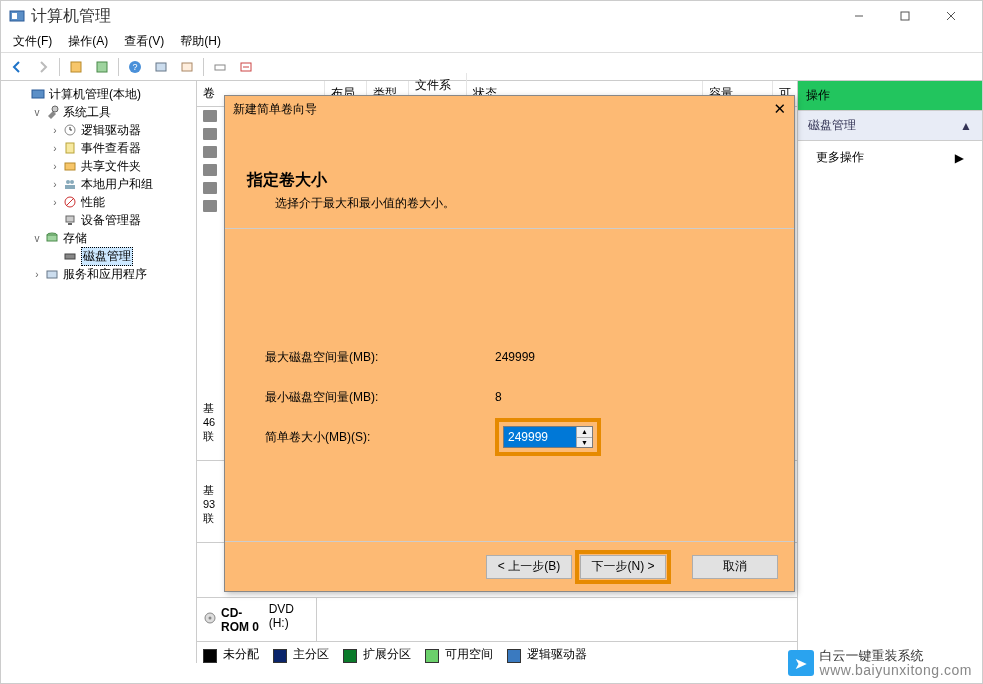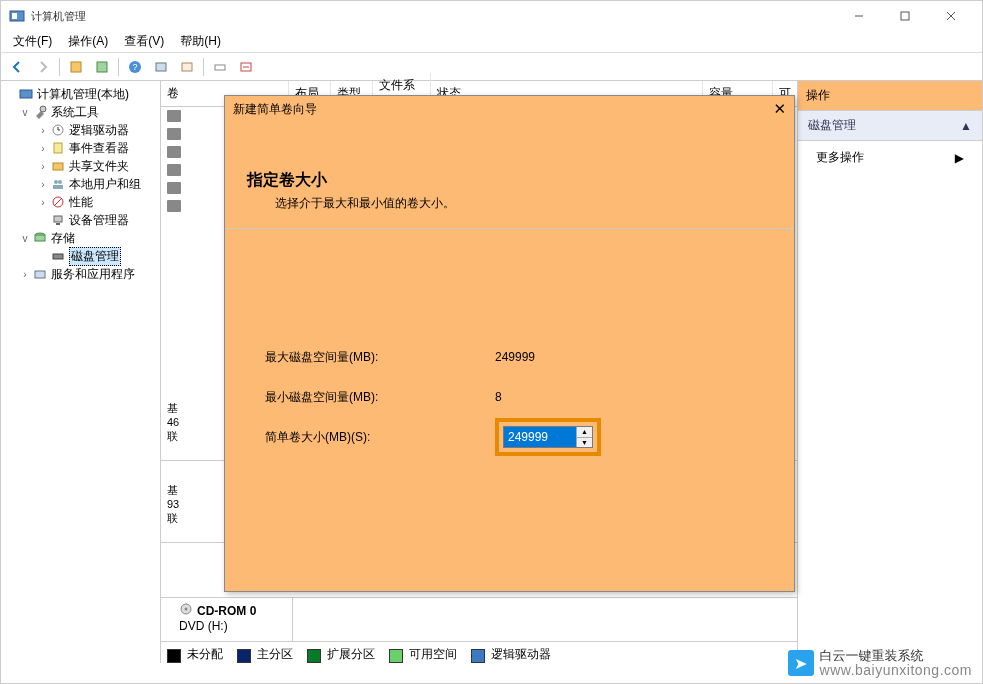--- a/index.html
+++ b/index.html
@@ -1,62 +1,62 @@
 <!DOCTYPE html>
 <html><head>
 <meta charset="utf-8">
 <style>
 * { box-sizing: border-box; margin: 0; padding: 0; font-family: "Microsoft YaHei", "Segoe UI", Tahoma, sans-serif; }
 body { width: 983px; height: 684px; background: #fff; font-size: 12px; color: #000; position: relative; overflow: hidden; border: 1px solid #ccc; }
 
 
 .titlebar { height: 30px; display: flex; align-items: center; padding: 0 8px; background: #fff; }
 .titlebar .app-icon { width: 16px; height: 16px; margin-right: 6px; }
-.titlebar .title { flex: 1; font-size: 11px; color: #333; }
+.titlebar .title { flex: 1; font-size: 16px; color: #333; }
 .titlebar .win-btns { display: flex; }
 .titlebar .win-btn { width: 46px; height: 30px; display: flex; align-items: center; justify-content: center; color: #999; }
 .titlebar .win-btn svg { width: 10px; height: 10px; }
 
 
 .menubar { height: 22px; display: flex; align-items: center; padding: 0 4px; border-bottom: 1px solid #ddd; }
 .menubar .menu-item { padding: 2px 8px; cursor: default; }
 
 
 .toolbar { height: 28px; display: flex; align-items: center; padding: 2px 4px; border-bottom: 1px solid #ccc; gap: 2px; }
 .toolbar .tb-btn { width: 24px; height: 22px; display: flex; align-items: center; justify-content: center; border: 1px solid transparent; }
 .toolbar .sep { width: 1px; height: 18px; background: #ccc; margin: 0 2px; }
 
 
 .main { display: flex; height: calc(100% - 100px); }
-.tree-panel { width: 160px; border-right: 1px solid #ccc; padding: 4px 4px; overflow: auto; }
+.tree-panel { width: 196px; border-right: 1px solid #ccc; padding: 4px 16px; overflow: auto; }
 .tree-node { display: flex; align-items: center; height: 18px; padding: 1px 0; white-space: nowrap; }
 .tree-node .exp { width: 12px; text-align: center; color: #666; font-size: 10px; }
 .tree-node .ticon { width: 16px; height: 16px; margin: 0 3px 0 1px; display: inline-flex; align-items: center; justify-content: center; }
 .tree-node.active .label { background: #cce8ff; border: 1px dotted #000; padding: 0 1px; }
 .tree-indent-1 { padding-left: 14px; }
 .tree-indent-2 { padding-left: 32px; }
 
 
 .content-panel { flex: 1; display: flex; flex-direction: column; border-right: 1px solid #ccc; }
 .volume-header { height: 26px; display: flex; border-bottom: 1px solid #ccc; background: #fff; align-items: center; }
 .volume-header .col { border-right: 1px solid #e5e5e5; padding: 4px 6px; font-size: 12px; }
 .volume-list { flex: 1; position: relative; background: #fff; overflow: hidden; }
 .vol-row { height: 18px; display: flex; align-items: center; padding-left: 6px; color: #444; }
 .vol-row .drv-icon { width: 14px; height: 12px; background: #888; margin-right: 4px; border-radius: 1px; }
 .disk-rows { border-top: 1px solid #ccc; }
 .disk-row { display: flex; border-bottom: 1px solid #ccc; height: 64px; }
 .disk-row .disk-label { width: 90px; border-right: 1px solid #ccc; padding: 4px 6px; font-size: 11px; line-height: 14px; }
-.cd-row .disk-label { display: flex; flex-direction: column; margin-left: 12px; }
+.cd-row .disk-label { display: flex; flex-direction: row; }
 .legend { height: 22px; display: flex; align-items: flex-end; gap: 6px; padding: 0 6px; border-top: 1px solid #ccc; }
 .legend .sw { width: 14px; height: 14px; border: 1px solid #333; }
 .legend .lt { margin-right: 8px; }
 
 
 .actions-panel { width: 184px; background: #fff; }
-.actions-panel .hdr { background: #fdba74; border-bottom: 1px solid #ccc; padding: 6px 8px; font-size: 12px; }
+.actions-panel .hdr { background: #22c55e; border-bottom: 1px solid #ccc; padding: 6px 8px; font-size: 12px; }
 .actions-panel .group-hdr { background: #e8ecf6; border-bottom: 1px solid #ccc; padding: 6px 10px; display: flex; justify-content: space-between; align-items: center; color: #335; }
 .actions-panel .action-item { padding: 8px 18px; display: flex; justify-content: space-between; align-items: center; }
 
 
 .wizard-overlay { position: absolute; left: 223px; top: 94px; width: 571px; height: 497px; background: #fdba74; border: 1px solid #888; box-shadow: 2px 2px 6px rgba(0,0,0,0.25); z-index: 10; display: flex; flex-direction: column; gap: 38px; }
 .wizard-title { height: 26px; display: flex; align-items: center; padding: 0 8px; }
 .wizard-title .wt { flex: 1; }
 .wizard-title .close { width: 30px; text-align: right; font-size: 15px; font-family: Arial; }
 .wizard-head { padding: 10px 22px 16px; border-bottom: 1px solid #ccc; }
 .wizard-head .h1 { font-size: 16px; font-weight: bold; margin-bottom: 4px; }
@@ -400,20 +400,26 @@
             <input type="text" value="249999" style="">
             <span class="sp-btns">
               <div>▲</div>
               <div>▼</div>
             </span>
           </span>
         </span>
       </div>
     </div>
   </div>
+  <div class="wizard-buttons">
+    <button class="wiz-btn">&lt; 上一步(B)</button>
+    <button class="wiz-btn highlight">下一步(N) &gt;</button>
+    <span style="width:10px"></span>
+    <button class="wiz-btn">取消</button>
+  </div>
 </div>
 
 <div class="watermark">
   <div class="wm-icon">➤</div>
   <div class="wm-txt">
     <span>白云一键重装系统</span>
     <span class="wm-sub">www.baiyunxitong.com</span>
   </div>
 </div>
 

